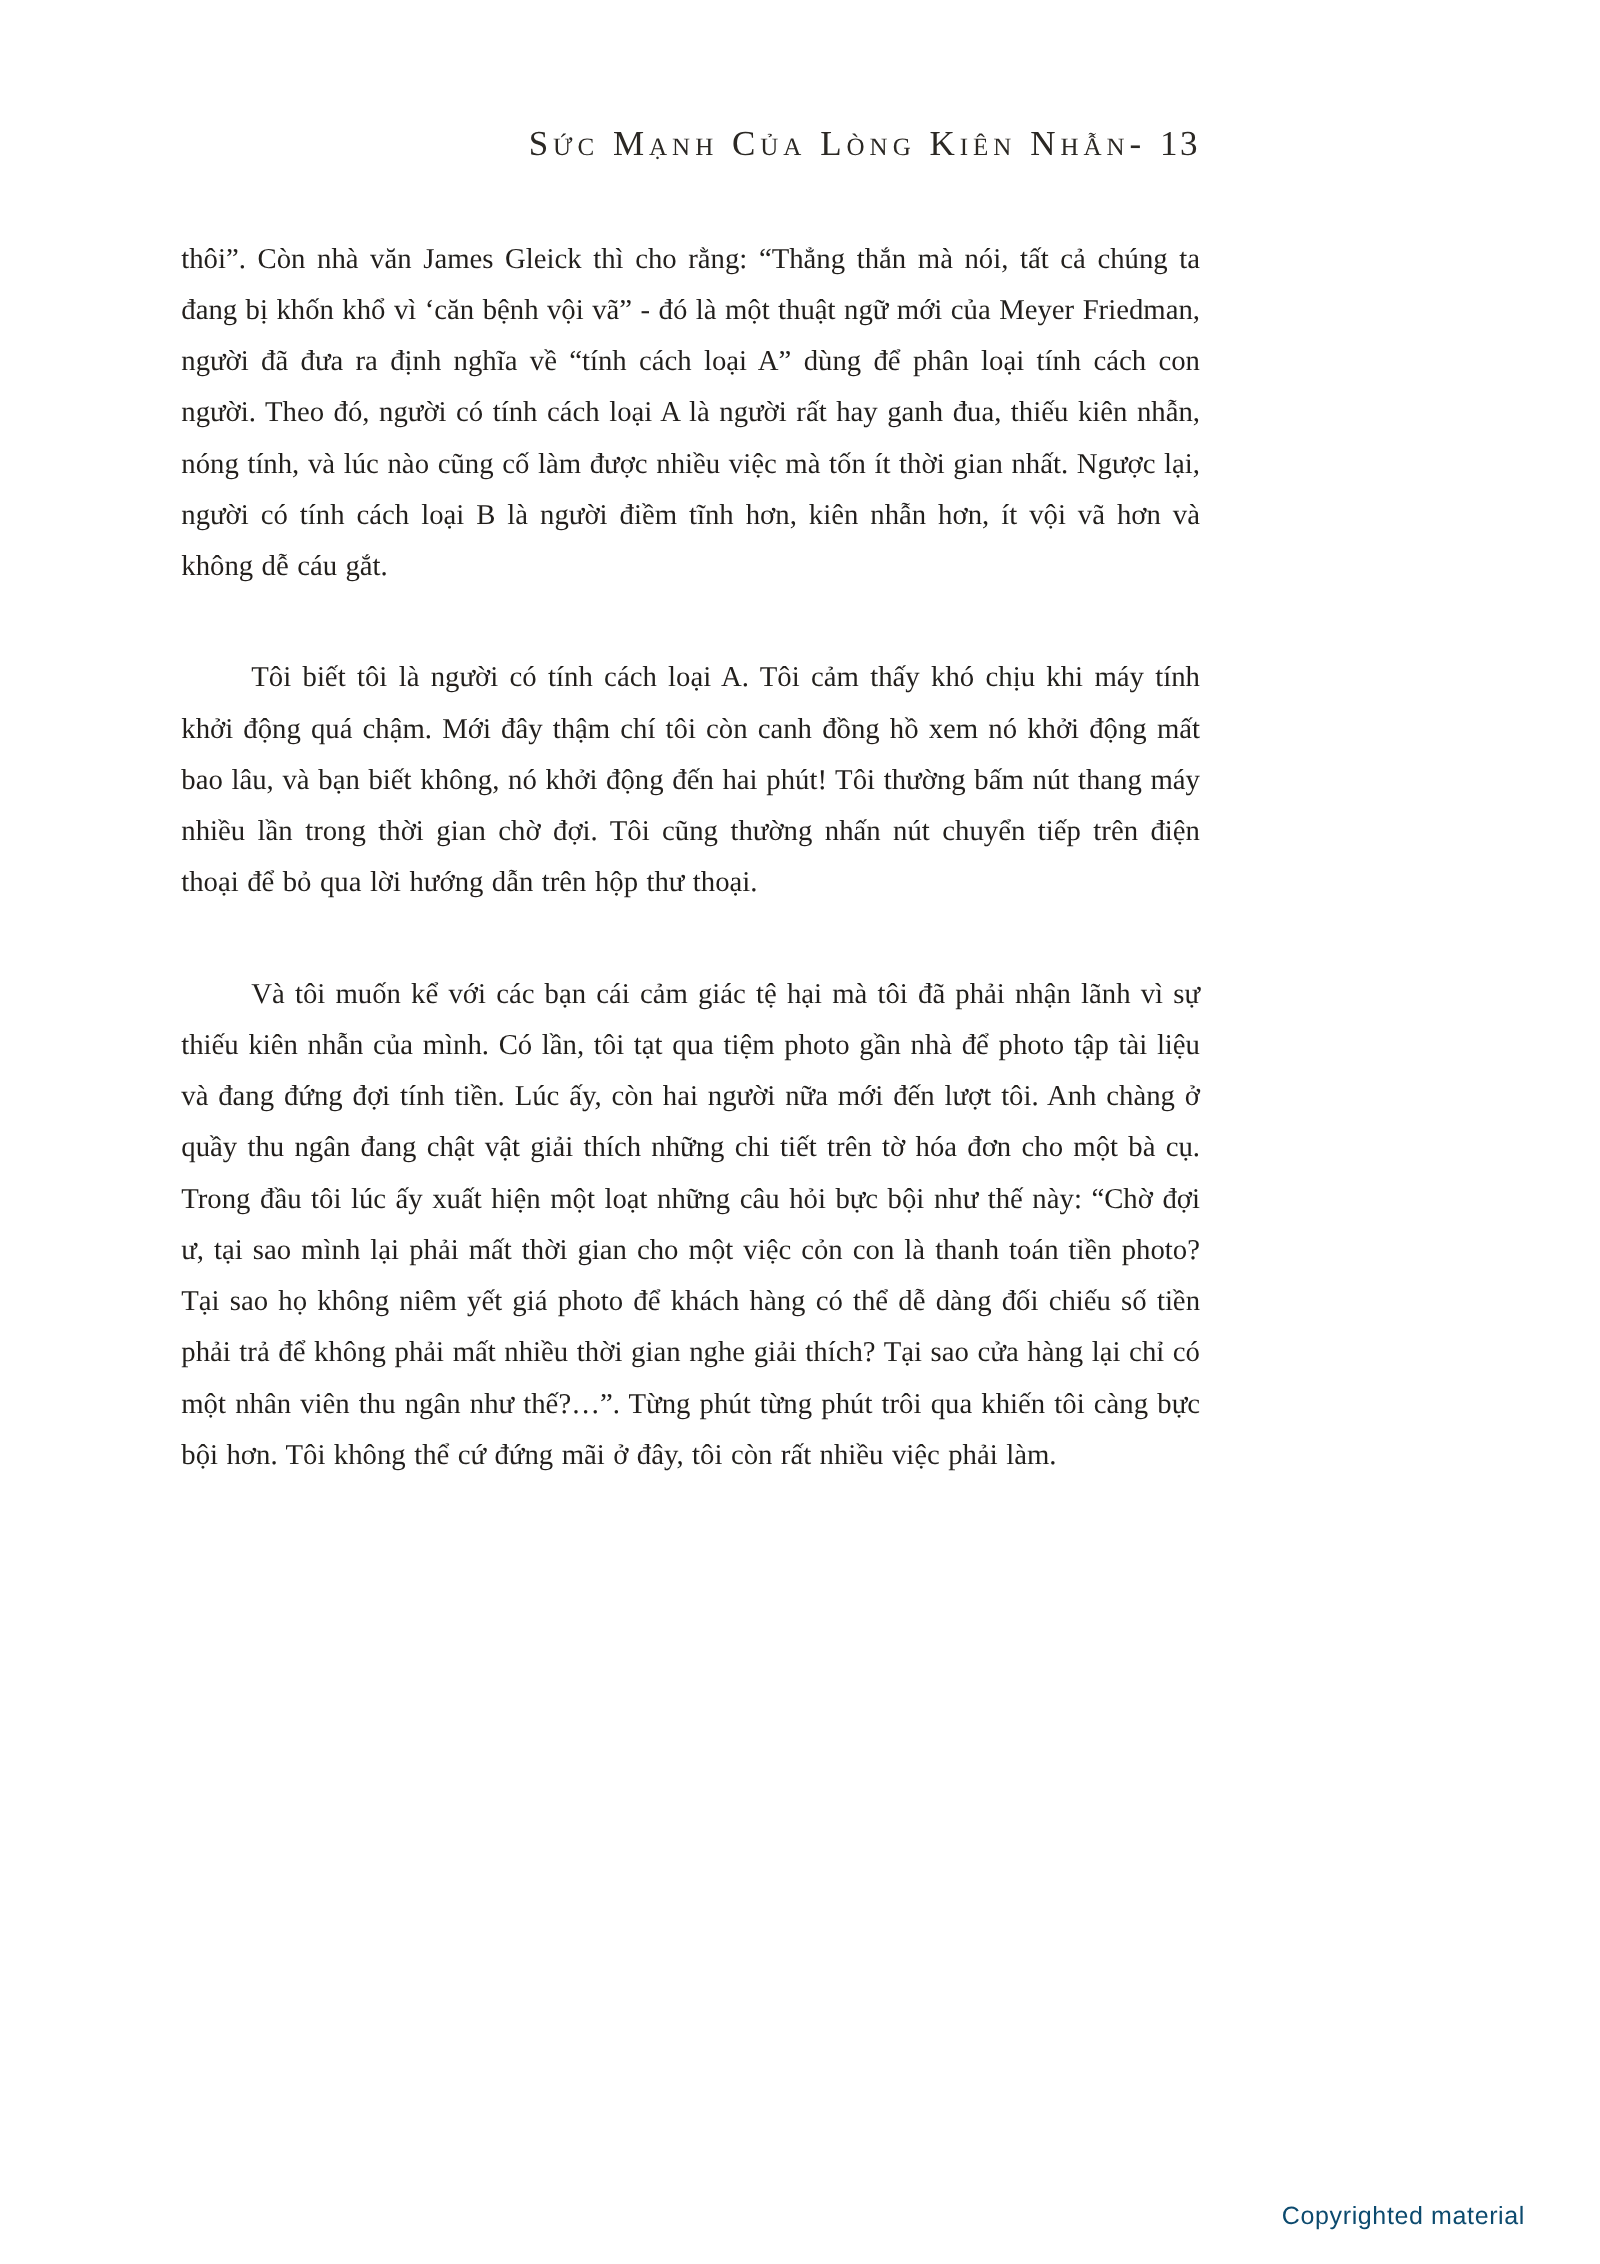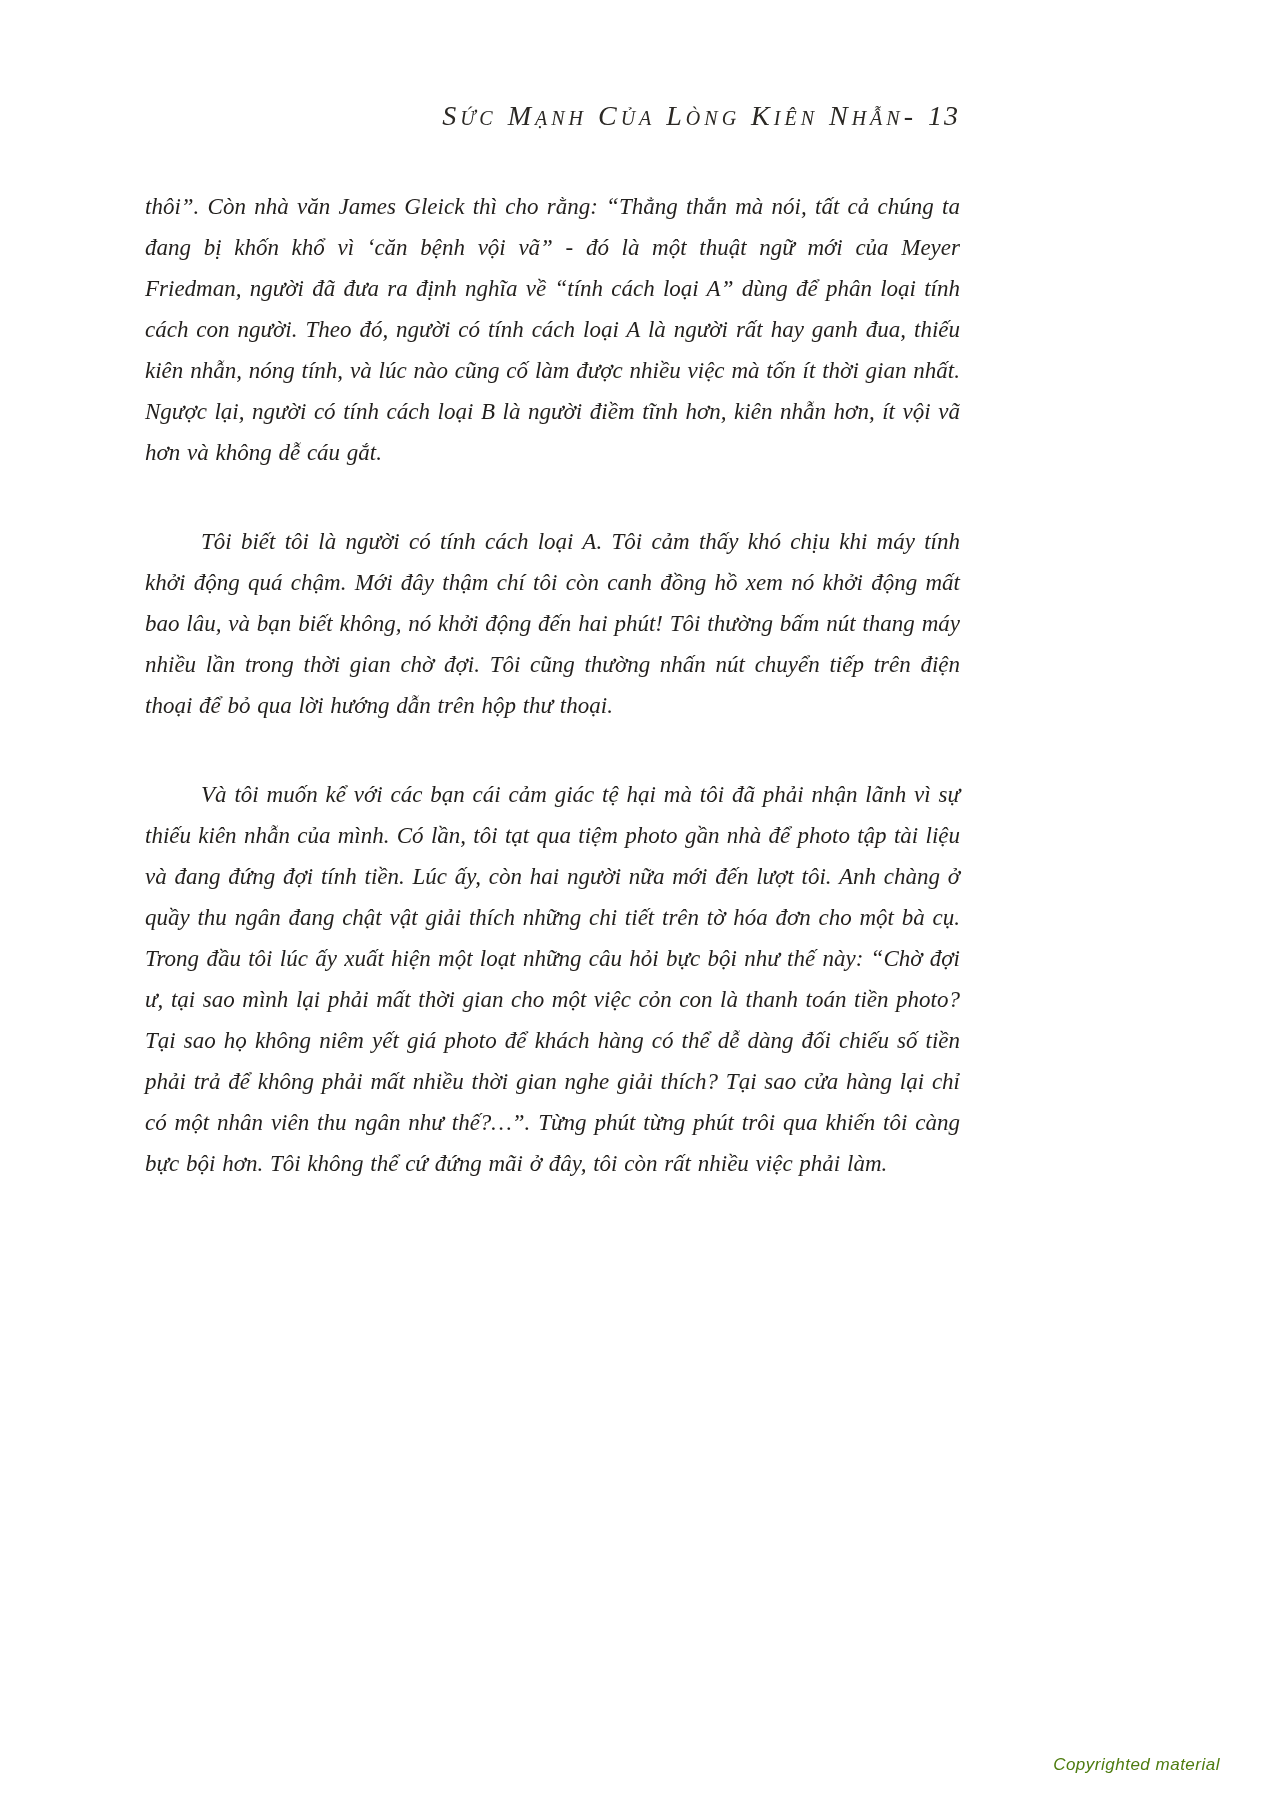--- a/index.html
+++ b/index.html
@@ -9,21 +9,20 @@
   }
   .page {
     position: relative;
     width: 1280px;
     height: 1811px;
     background: #ffffff;
     font-family: "Liberation Serif", serif;
     color: #221f1c;
     box-sizing: border-box;
     overflow: hidden;
-    font-style: italic;
   }
   .content {
     position: absolute;
     left: 145px;
     top: 100px;
     width: 815px;
   }
   .running-head {
     text-align: right;
     font-variant: small-caps;
@@ -44,24 +43,24 @@
     margin: 0 0 14px 0;
     word-spacing: 1px;
   }
   .body-text p.indent {
     text-indent: 56px;
     margin-top: 48px;
   }
   .watermark {
     position: absolute;
     right: 60px;
-    bottom: 36px;
+    bottom: 26px;
     font-family: "Liberation Sans", sans-serif;
-    font-size: 17px;
-    color: #4d7c0f;
+    font-size: 20px;
+    color: #0c4a6e;
     letter-spacing: 0.5px;
   }
 </style>
 </head>
 <body>
 
 <div class="page">
 
   <div class="content">
 

